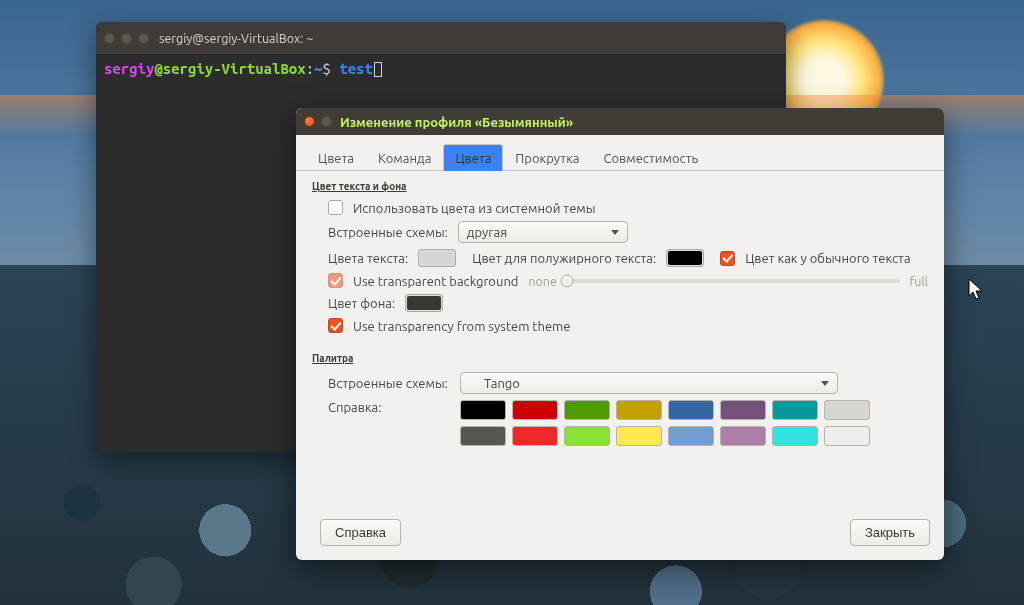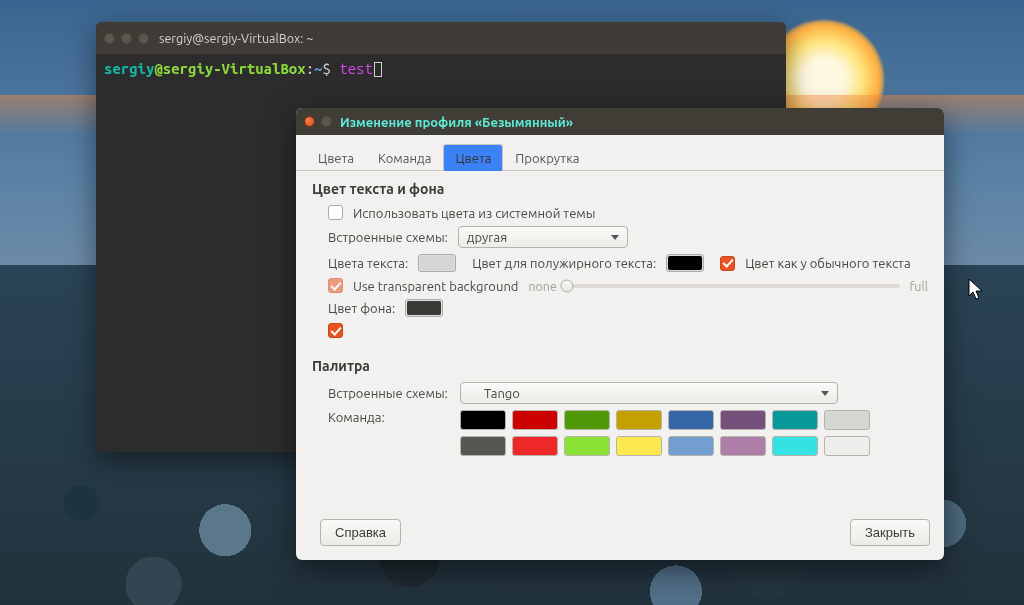--- a/index.html
+++ b/index.html
@@ -47,50 +47,50 @@
 }
 .term-titlebar {
   height: 26px; background: #3f3b36;
   border-radius: 6px 6px 0 0;
   display: flex; align-items: center; padding: 16px 8px; gap: 6px;
   color: #d6d2cc; font-size: 12.5px;
 }
 .term-dots { display:flex; gap:6px; margin-right:4px;}
 .term-dot { width: 11px; height: 11px; border-radius:50%; background:#5c574e; border:1px solid #4a463d;}
 .term-body { flex:1; padding:6px 8px; font-family: "Ubuntu Mono", "DejaVu Sans Mono", monospace; font-size:15px; color:#d0d0d0;}
-.term-user { color:#14b8a6; font-weight:bold;}
+.term-user { color:#d946ef; font-weight:bold;}
 .term-host { color:#8cd93a; font-weight:bold;}
 .term-colon { color:#d0d0d0;}
 .term-cwd { color:#5990c6; font-weight:bold;}
 .term-sym { color:#d0d0d0;}
-.term-cmd { color:#d946ef;}
+.term-cmd { color:#3b82f6;font-weight:bold;}
 .term-cursor { display:inline-block; width: 8px; height:15px; border:1px solid #d0d0d0; margin-left:1px; vertical-align:text-bottom;}
 
 
 .dialog {
   position: absolute; top: 108px; left: 296px; width: 648px; height: 452px;
   background: #f2f1f0; border-radius: 6px;
   box-shadow: 0 10px 30px rgba(0,0,0,.5);
   display:flex; flex-direction:column;
 }
 .dlg-titlebar {
   height: 27px; background: #403c36; border-radius:6px 6px 0 0;
   display:flex; align-items:center; padding:0 8px; gap:8px;
-  color:#5eead4; font-size:13px; font-weight:bold;
+  color:#bef264; font-size:13px; font-weight:bold;
 }
 .dlg-dots { display:flex; gap:6px; }
 .dlg-dot { width:11px; height:11px; border-radius:50%; }
 .dlg-close { background:radial-gradient(circle at 35% 32%, #f08050, #d64b1a); border:1px solid #7c2f0e;}
 .dlg-min   { background:#5c574e; border:1px solid #4a463d;}
 .tabs { display:flex; border-bottom:1px solid #c9c6c1; padding: 8px 10px 0 10px; gap:0;}
 .tab { padding:6px 11px; border:1px solid transparent; border-bottom:none; cursor:pointer; color:#555; border-radius:3px 3px 0 0; position:relative; top:1px;}
 .tab.active { background:#3b82f6; border-color:#c9c6c1; color:#333; }
 
 .section { padding: 10px 16px 4px 16px; }
-.section h3 { font-size:14px; font-weight:bold; margin-bottom:8px; }
+.section h3 { font-size:10px; font-weight:bold; margin-bottom:8px;text-decoration:underline; }
 .row { display:flex; align-items:center; gap:10px; margin:6px 0 6px 16px; color:#494844;}
 .row label { color:#494844; }
 .checkbox {
   width:15px; height:15px; border:1px solid #aaa; border-radius:3px;
   background:#fff; display:inline-flex; align-items:center; justify-content:center;
 }
 .checkbox.checked { background:#e95420; border-color:#c4461c; }
 .checkbox.checked::after { content:""; width:8px; height:4px; border:2px solid #fff; border-top:0; border-right:0; transform:rotate(-48deg); margin-top:-2px;}
 .checkbox.disabled { opacity:.55; }
 
@@ -166,20 +166,21 @@
       <span class="dlg-dot dlg-min"></span>
     </div>
     <span>Изменение профиля «Безымянный»</span>
   </div>
 
   <div class="tabs">
     <div class="tab">Цвета</div>
     <div class="tab">Команда</div>
     <div class="tab active">Цвета</div>
     <div class="tab">Прокрутка</div>
+    <div class="tab">Совместимость</div>
   </div>
 
   <div class="section">
     <h3>Цвет текста и фона</h3>
 
     <div class="row">
       <span class="checkbox"></span>
       <label>Использовать цвета из системной темы</label>
     </div>
 
@@ -216,36 +217,37 @@
 
     <div class="row">
       <label>Цвет фона:</label>
       <span class="swatch">
           <span class="swatch-inner" style="background:#3a3835"></span>
         </span>
     </div>
 
     <div class="row">
       <span class="checkbox checked"></span>
+      <label>Use transparency from system theme</label>
     </div>
   </div>
 
   <div class="section">
     <h3>Палитра</h3>
 
     <div class="row">
       <label style="min-width:122px;">Встроенные схемы:</label>
       <div class="dropdown wide">
         <span>Tango</span>
         <span class="caret"></span>
       </div>
     </div>
 
     <div class="row" style="align-items:flex-start;">
-      <label style="min-width:122px;">Команда:</label>
+      <label style="min-width:122px;">Справка:</label>
       <div>
         <div class="palette-grid" id="pal-row1">
             <div class="pal" style="background: rgb(0, 0, 0);"></div>
             <div class="pal" style="background: rgb(204, 0, 0);"></div>
             <div class="pal" style="background: rgb(78, 154, 6);"></div>
             <div class="pal" style="background: rgb(196, 160, 0);"></div>
             <div class="pal" style="background: rgb(52, 101, 164);"></div>
             <div class="pal" style="background: rgb(117, 80, 123);"></div>
             <div class="pal" style="background: rgb(6, 152, 154);"></div>
             <div class="pal" style="background: rgb(211, 215, 207);"></div>

